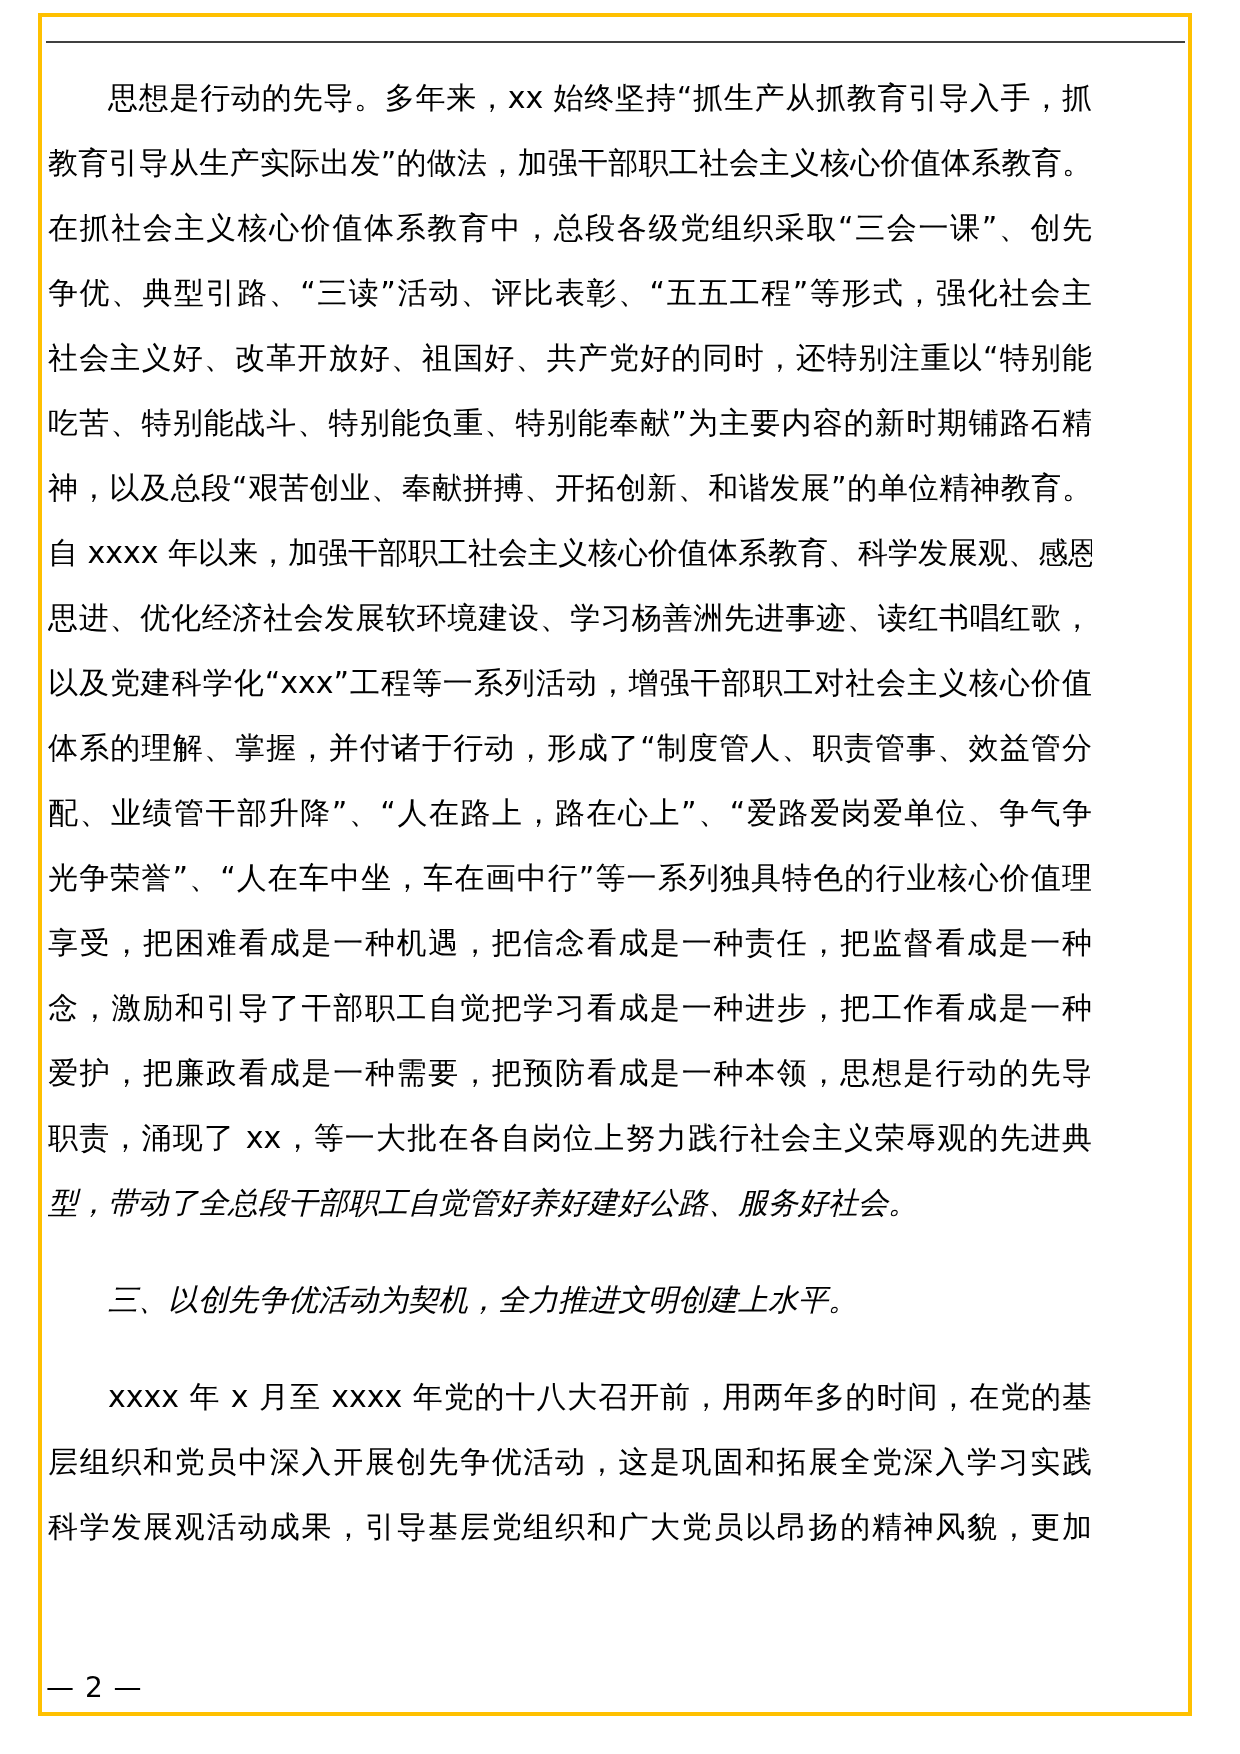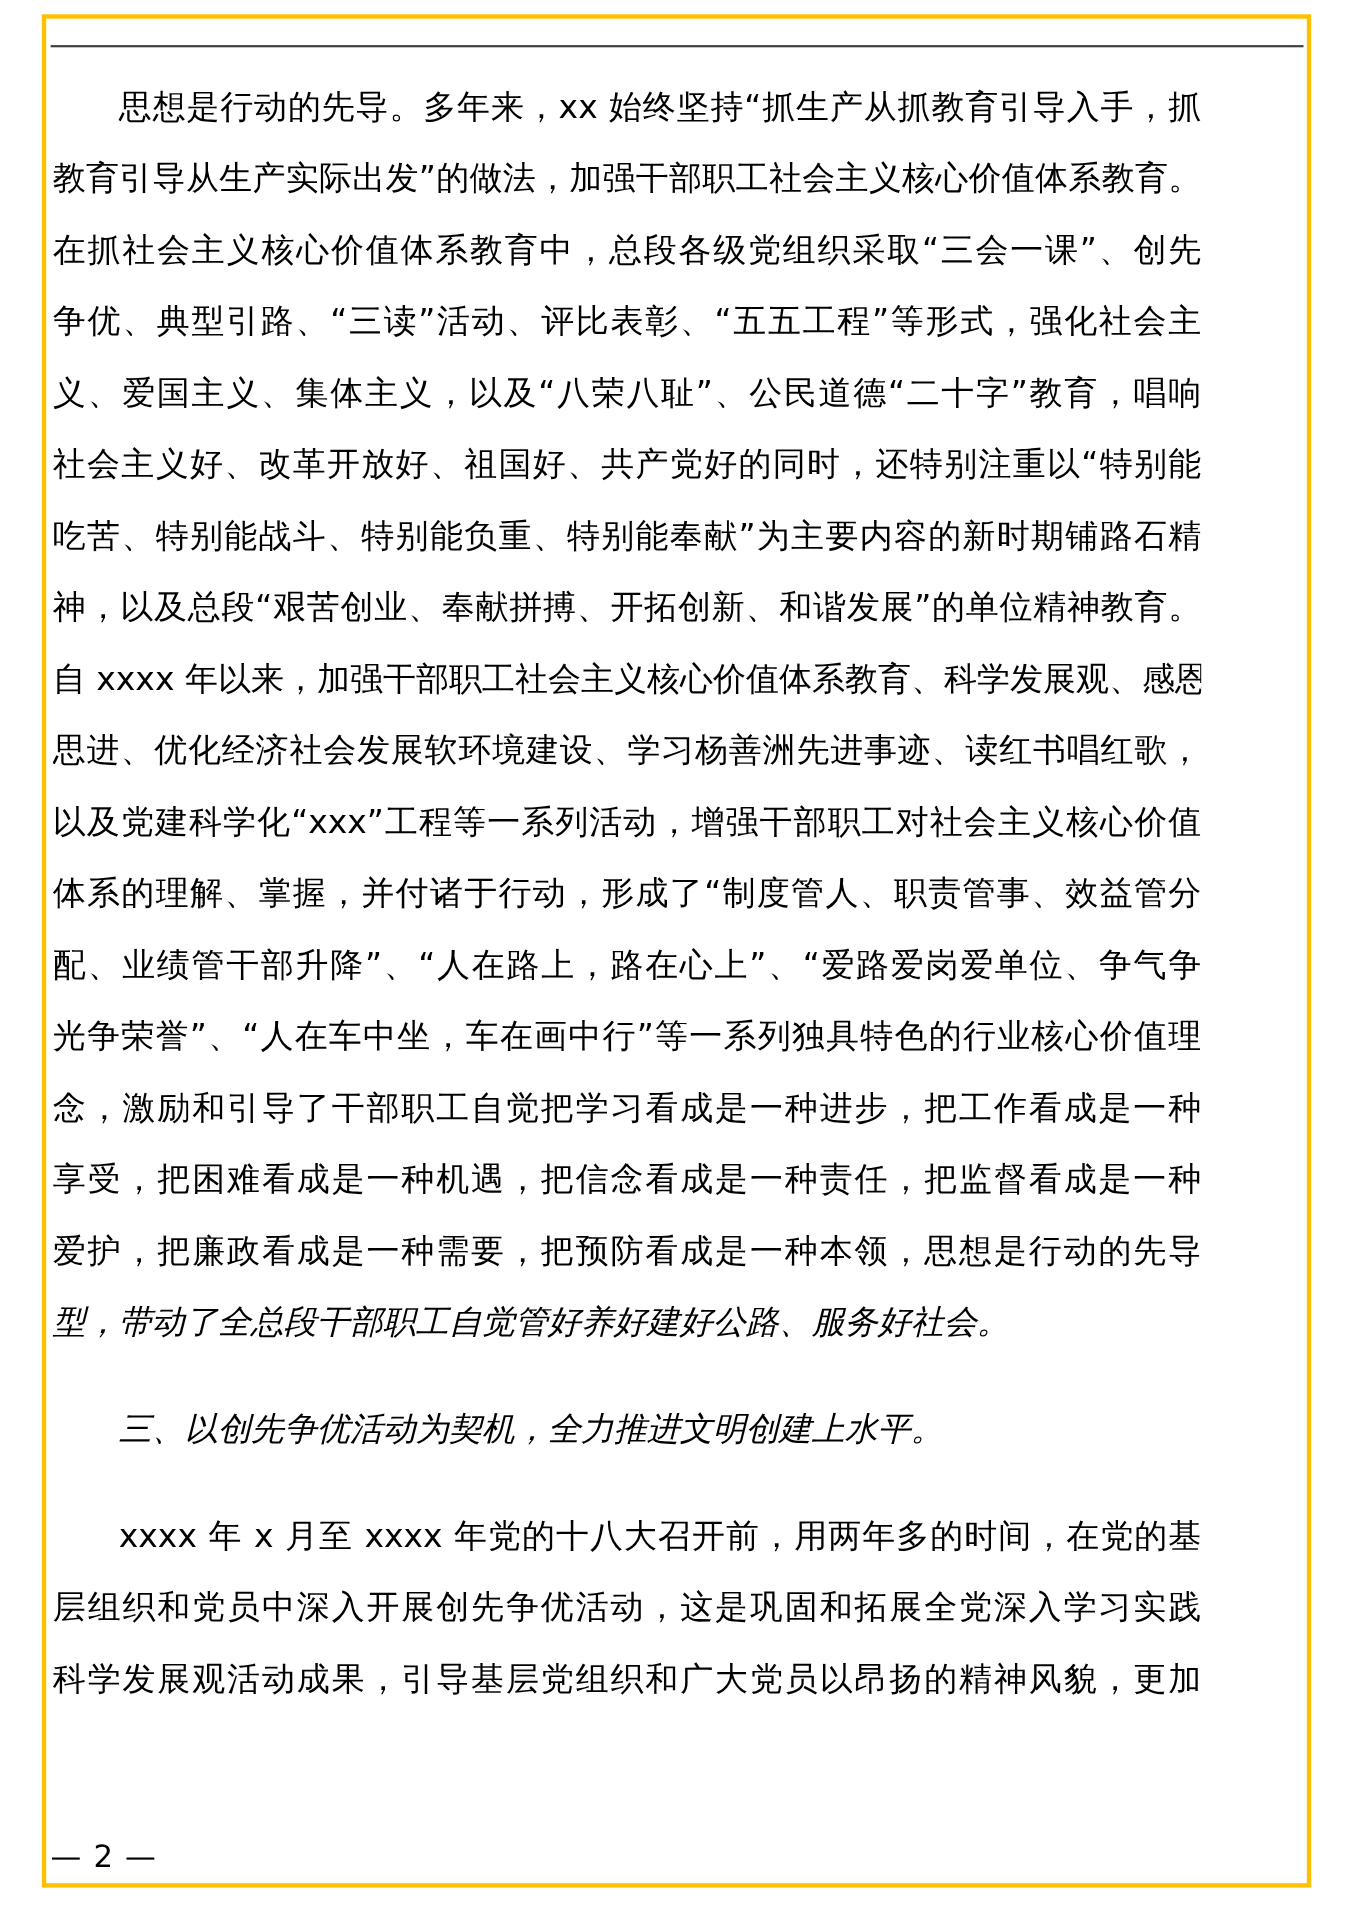--- a/index.html
+++ b/index.html
@@ -70,33 +70,33 @@
 
 <div class="page">
   <div class="page-border"></div>
   <div class="header-rule"></div>
   <div class="content">
       <div class="para">
         <div class="line first">思想是行动的先导。多年来，xx 始终坚持“抓生产从抓教育引导入手，抓</div>
         <div class="line">教育引导从生产实际出发”的做法，加强干部职工社会主义核心价值体系教育。</div>
         <div class="line">在抓社会主义核心价值体系教育中，总段各级党组织采取“三会一课”、创先</div>
         <div class="line">争优、典型引路、“三读”活动、评比表彰、“五五工程”等形式，强化社会主</div>
-        <div class="line">义、爱国主义、集体主义，以及“八荣八耻”、公民道德“二十字”教育，唱响</div>
         <div class="line">社会主义好、改革开放好、祖国好、共产党好的同时，还特别注重以“特别能</div>
         <div class="line">吃苦、特别能战斗、特别能负重、特别能奉献”为主要内容的新时期铺路石精</div>
         <div class="line">神，以及总段“艰苦创业、奉献拼搏、开拓创新、和谐发展”的单位精神教育。</div>
         <div class="line">自 xxxx 年以来，加强干部职工社会主义核心价值体系教育、科学发展观、感恩</div>
         <div class="line">思进、优化经济社会发展软环境建设、学习杨善洲先进事迹、读红书唱红歌，</div>
         <div class="line">以及党建科学化“xxx”工程等一系列活动，增强干部职工对社会主义核心价值</div>
         <div class="line">体系的理解、掌握，并付诸于行动，形成了“制度管人、职责管事、效益管分</div>
         <div class="line">配、业绩管干部升降”、“人在路上，路在心上”、“爱路爱岗爱单位、争气争</div>
         <div class="line">光争荣誉”、“人在车中坐，车在画中行”等一系列独具特色的行业核心价值理</div>
+        <div class="line">享受，把困难看成是一种机遇，把信念看成是一种责任，把监督看成是一种</div>
         <div class="line">念，激励和引导了干部职工自觉把学习看成是一种进步，把工作看成是一种</div>
-        <div class="line">享受，把困难看成是一种机遇，把信念看成是一种责任，把监督看成是一种</div>
         <div class="line">爱护，把廉政看成是一种需要，把预防看成是一种本领，思想是行动的先导</div>
+        <div class="line">职责，涌现了 xx，等一大批在各自岗位上努力践行社会主义荣辱观的先进典</div>
         <div class="line natural">型，带动了全总段干部职工自觉管好养好建好公路、服务好社会。</div>
       </div>
       <div class="para heading">
         <div class="line first natural">三、以创先争优活动为契机，全力推进文明创建上水平。</div>
       </div>
       <div class="para">
         <div class="line first">xxxx 年 x 月至 xxxx 年党的十八大召开前，用两年多的时间，在党的基</div>
         <div class="line">层组织和党员中深入开展创先争优活动，这是巩固和拓展全党深入学习实践</div>
         <div class="line">科学发展观活动成果，引导基层党组织和广大党员以昂扬的精神风貌，更加</div>
       </div>

